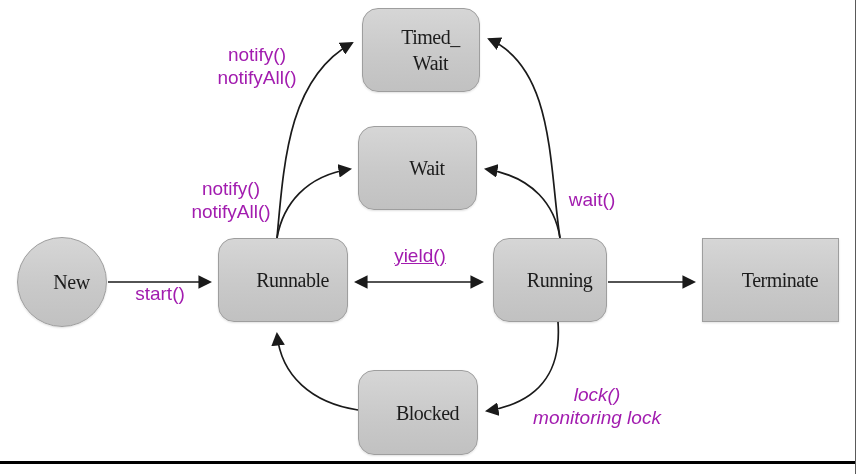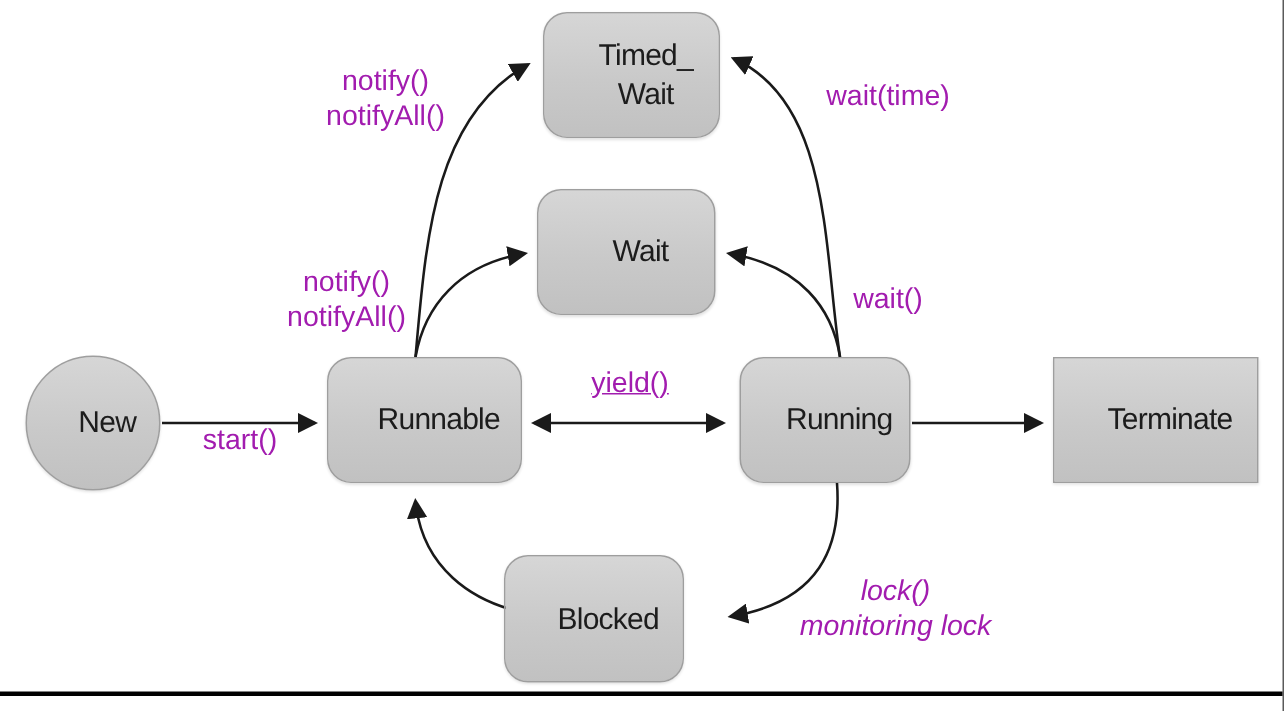--- a/index.html
+++ b/index.html
@@ -6,21 +6,21 @@
   .stage{
     position:relative;width:856px;height:474px;background:#ffffff;
     overflow:hidden;font-family:"Liberation Sans",sans-serif;
     border-right:1px solid #5a5a5a;box-sizing:border-box;
   }
   .edges{position:absolute;left:0;top:0;width:856px;height:474px;}
   .node{
     position:absolute;display:flex;flex-direction:column;align-items:center;justify-content:center;
     background:linear-gradient(180deg,#d6d6d6 0%,#c9c9c9 55%,#c1c1c1 100%);
     border:1.5px solid #9e9e9e;box-sizing:border-box;
-    font-family:Liberation Sans, sans-serif;
+    font-family:Liberation Serif, serif;
     font-size:20px;color:#1c1c1c;letter-spacing:-0.5px;line-height:26px;
     box-shadow:0 1px 2px rgba(0,0,0,0.12);
     padding-left:19px;
   }
   .shape-rounded{border-radius:16px;}
   .shape-circle{border-radius:50%;}
   .shape-rect{border-radius:0;}
   .elabel{
     position:absolute;transform:translateX(-50%);text-align:center;
     font-size:19px;color:#a21caf;line-height:23px;white-space:nowrap;
@@ -70,39 +70,38 @@
 
   <div class="node shape-rounded" style="left:362px;top:8px;width:118px;height:84px;">
     <span>Timed_</span>
     <span>Wait</span>
   </div>
 
   <div class="node shape-rounded" style="left:358px;top:126px;width:119px;height:84px;">
     <span>Wait</span>
   </div>
 
-  <div class="node shape-rounded" style="left:336px;top:370px;width:120px;height:85px;">
+  <div class="node shape-rounded" style="left:358px;top:370px;width:120px;height:85px;">
     <span>Blocked</span>
   </div>
 
   <div class="elabel" style="left:160px;top:245px;margin-top:37px;">
     <span>start()</span>
   </div>
 
   <div class="elabel" style="left:420px;top:244px;text-decoration:underline;">
     <span>yield()</span>
   </div>
 
   <div class="elabel" style="left:257px;top:43px;">
     <span>notify()</span>
     <span>notifyAll()</span>
   </div>
 
   <div class="elabel" style="left:592px;top:53px;">
-    <span>wait(time)</span>
   </div>
 
   <div class="elabel" style="left:231px;top:177px;">
     <span>notify()</span>
     <span>notifyAll()</span>
   </div>
 
   <div class="elabel" style="left:592px;top:188px;">
     <span>wait()</span>
   </div>

